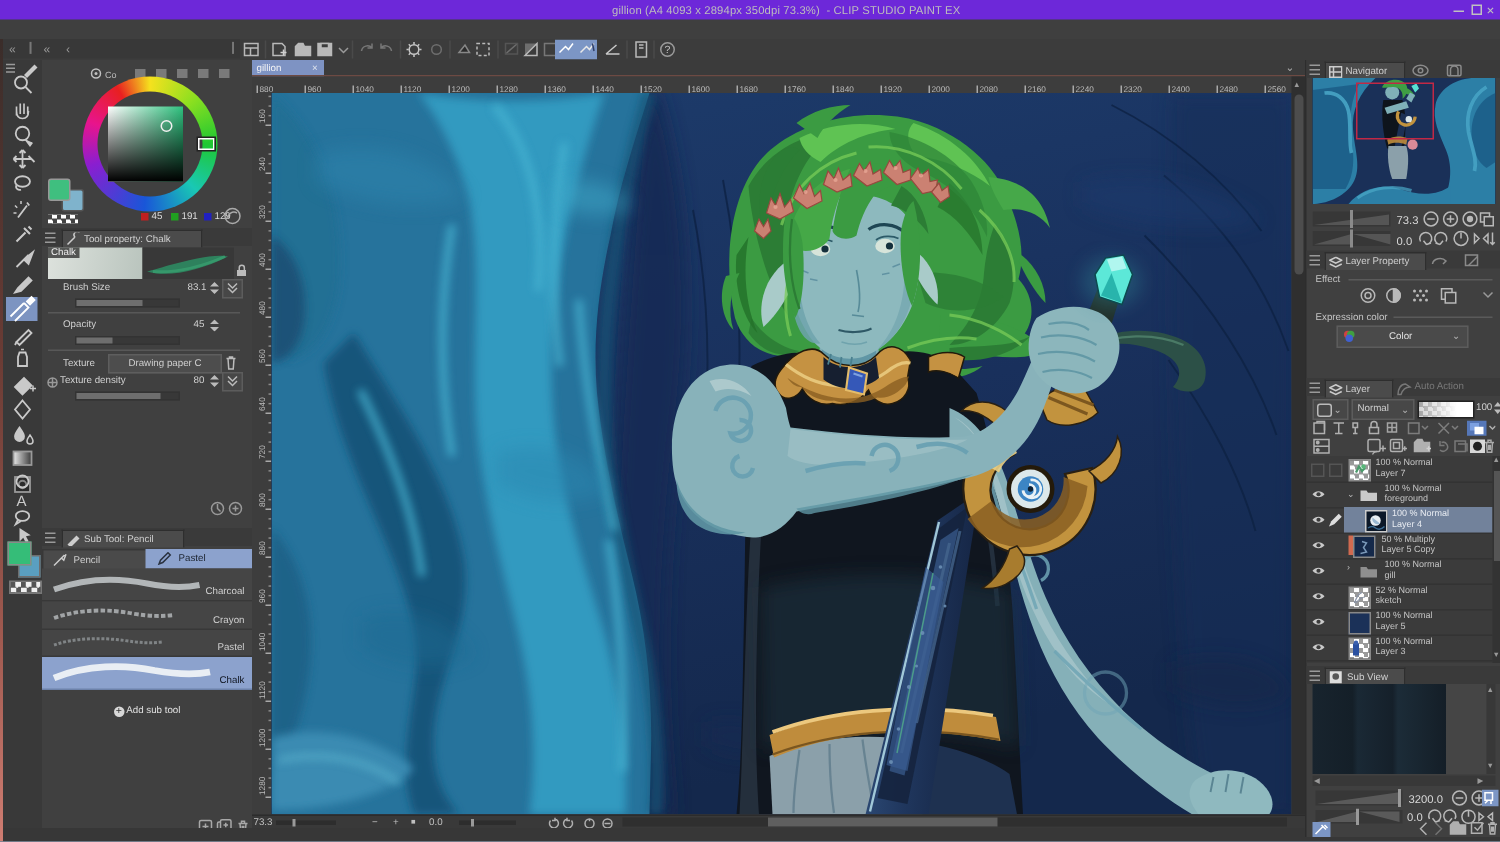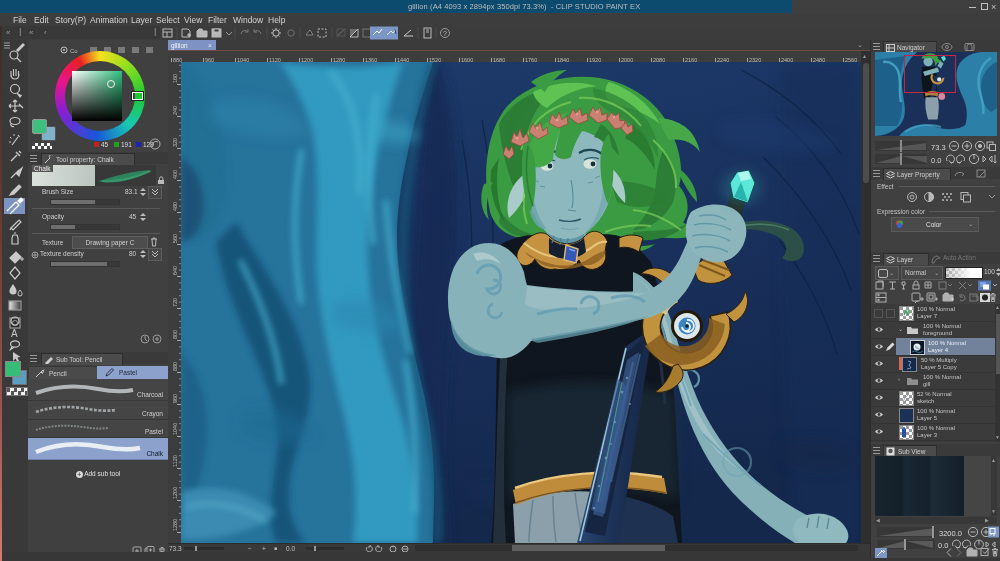--- a/index.html
+++ b/index.html
@@ -5,39 +5,27 @@
   html,body{margin:0;padding:0;}
   #app{position:relative;width:1000px;height:561px;background:#3f3f3f;
        font-family:"Liberation Sans",sans-serif;overflow:hidden;
        -webkit-font-smoothing:antialiased;}
   .abs{position:absolute;}
 </style>
 </head>
 <body>
 <div id="app">
 
-  <div class="abs" style="left:0;top:0;width:792px;height:13px;background:#0c4a6e;text-align:center;">
+  <div class="abs" style="left:0;top:0;width:1000px;height:13px;background:#6d28d9;text-align:center;">
     <div class="abs" style="left:408px;top:2px;font-size:7.5px;color:#bdbdbd;letter-spacing:0.1px;">gillion (A4 4093 x 2894px 350dpi 73.3%)&nbsp; - CLIP STUDIO PAINT EX</div>
     <div class="abs" style="left:969px;top:7px;width:7px;height:1px;background:#c0c0c0;"></div>
     <div class="abs" style="left:981px;top:3px;width:5px;height:5px;border:1px solid #c0c0c0;"></div>
     <div class="abs" style="left:991px;top:2px;font-size:9px;color:#c0c0c0;">×</div>
   </div>
 
-  <div class="abs" style="left:0;top:13px;width:1000px;height:13px;background:#3d3d3d;font-size:8.5px;color:#d4d4d4;">
-    <span class="abs" style="left:13px;top:2px;">File</span>
-    <span class="abs" style="left:34px;top:2px;">Edit</span>
-    <span class="abs" style="left:55px;top:2px;">Story(P)</span>
-    <span class="abs" style="left:90px;top:2px;">Animation</span>
-    <span class="abs" style="left:131px;top:2px;">Layer</span>
-    <span class="abs" style="left:156px;top:2px;">Select</span>
-    <span class="abs" style="left:184px;top:2px;">View</span>
-    <span class="abs" style="left:208px;top:2px;">Filter</span>
-    <span class="abs" style="left:233px;top:2px;">Window</span>
-    <span class="abs" style="left:268px;top:2px;">Help</span>
-  </div>
 
   <div class="abs" id="cmdbar" style="left:0;top:26px;width:1000px;height:14px;background:#3c3c3c;">
     <div class="abs" style="left:0;top:0;width:160px;height:13px;background:#383838;color:#9a9a9a;font-size:8px;">
       <span class="abs" style="left:6px;top:2px;">«</span>
       <span class="abs" style="left:17px;top:1px;color:#777;">❙</span>
       <span class="abs" style="left:29px;top:2px;">«</span>
       <span class="abs" style="left:44px;top:2px;">‹</span>
       <span class="abs" style="left:152px;top:1px;color:#777;">❙</span>
     </div>
     <svg class="abs" style="left:160px;top:0;" width="540" height="14" viewBox="0 0 540 14">

